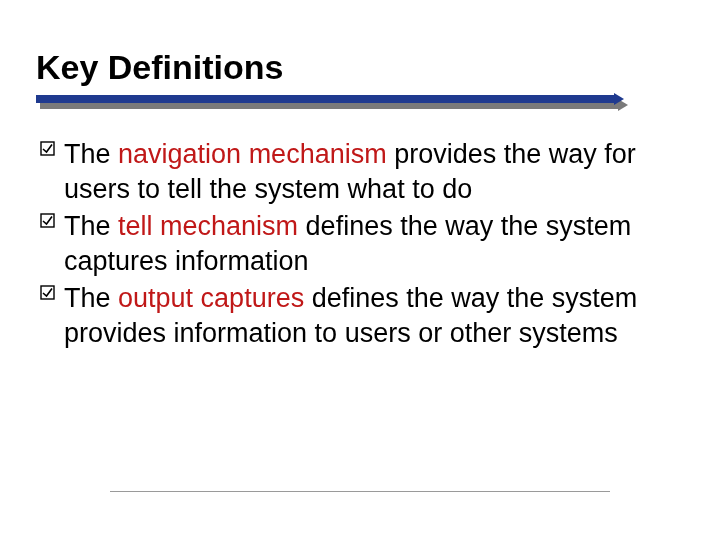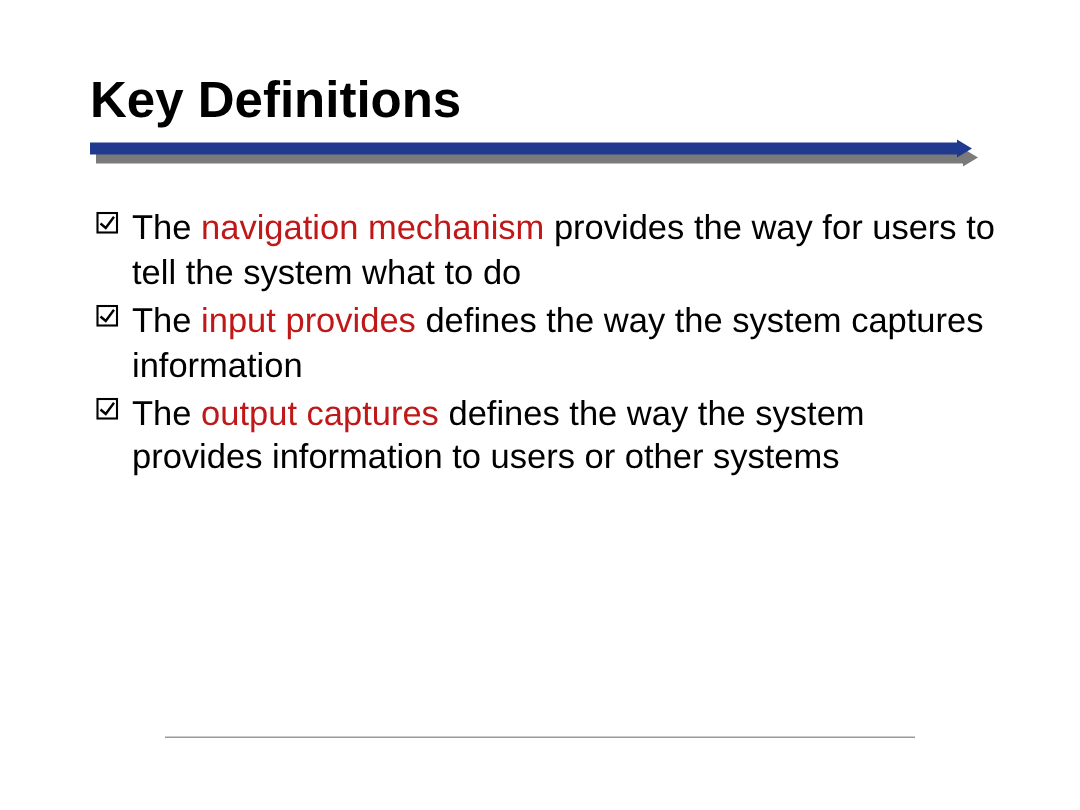--- a/index.html
+++ b/index.html
@@ -1,21 +1,21 @@
 <!DOCTYPE html>
 <html><head>
 <meta charset="utf-8">
 <style>
   * { margin: 0; padding: 0; box-sizing: border-box; }
   html, body { width: 720px; height: 540px; background: #ffffff; font-family: Arial, Helvetica, sans-serif; }
   .slide {
     width: 720px;
     height: 540px;
     position: relative;
-    padding: 48px 56px 40px 60px;
+    padding: 48px 56px 40px 36px;
   }
   .title {
     font-size: 34px;
     font-weight: bold;
     color: #000;
     margin-bottom: 8px;
   }
   .rule-wrap {
     position: relative;
     margin-bottom: 28px;
@@ -48,21 +48,21 @@
     border-top: 6px solid transparent;
     border-bottom: 6px solid transparent;
     border-left: 10px solid #7a7a7a;
   }
   .body {
     padding-left: 4px;
   }
   .item {
     display: flex;
     align-items: flex-start;
-    font-size: 23px;
+    font-size: 27px;
     line-height: 1.3;
     color: #000;
     margin-bottom: 2px;
   }
   .bullet {
     flex: 0 0 auto;
     width: 18px;
     margin-right: 6px;
     margin-top: 4px;
   }
@@ -106,21 +106,21 @@
     </div>
 
     <div class="item">
       <span class="bullet">
         <svg width="16" height="16" viewBox="0 0 16 16">
             <rect x="1" y="1" width="13" height="13" fill="none" stroke="#000" stroke-width="1.4"></rect>
             <path d="M3 8 L6.5 11 L12 3.5" fill="none" stroke="#000" stroke-width="1.6"></path>
           </svg>
       </span>
       <span class="text">
-        <span>The </span><span class="term">input provides</span><span> defines the way the system captures  information</span>
+        <span>The </span><span class="term">tell mechanism</span><span> defines the way the system captures  information</span>
       </span>
     </div>
 
     <div class="item">
       <span class="bullet">
         <svg width="16" height="16" viewBox="0 0 16 16">
             <rect x="1" y="1" width="13" height="13" fill="none" stroke="#000" stroke-width="1.4"></rect>
             <path d="M3 8 L6.5 11 L12 3.5" fill="none" stroke="#000" stroke-width="1.6"></path>
           </svg>
       </span>

